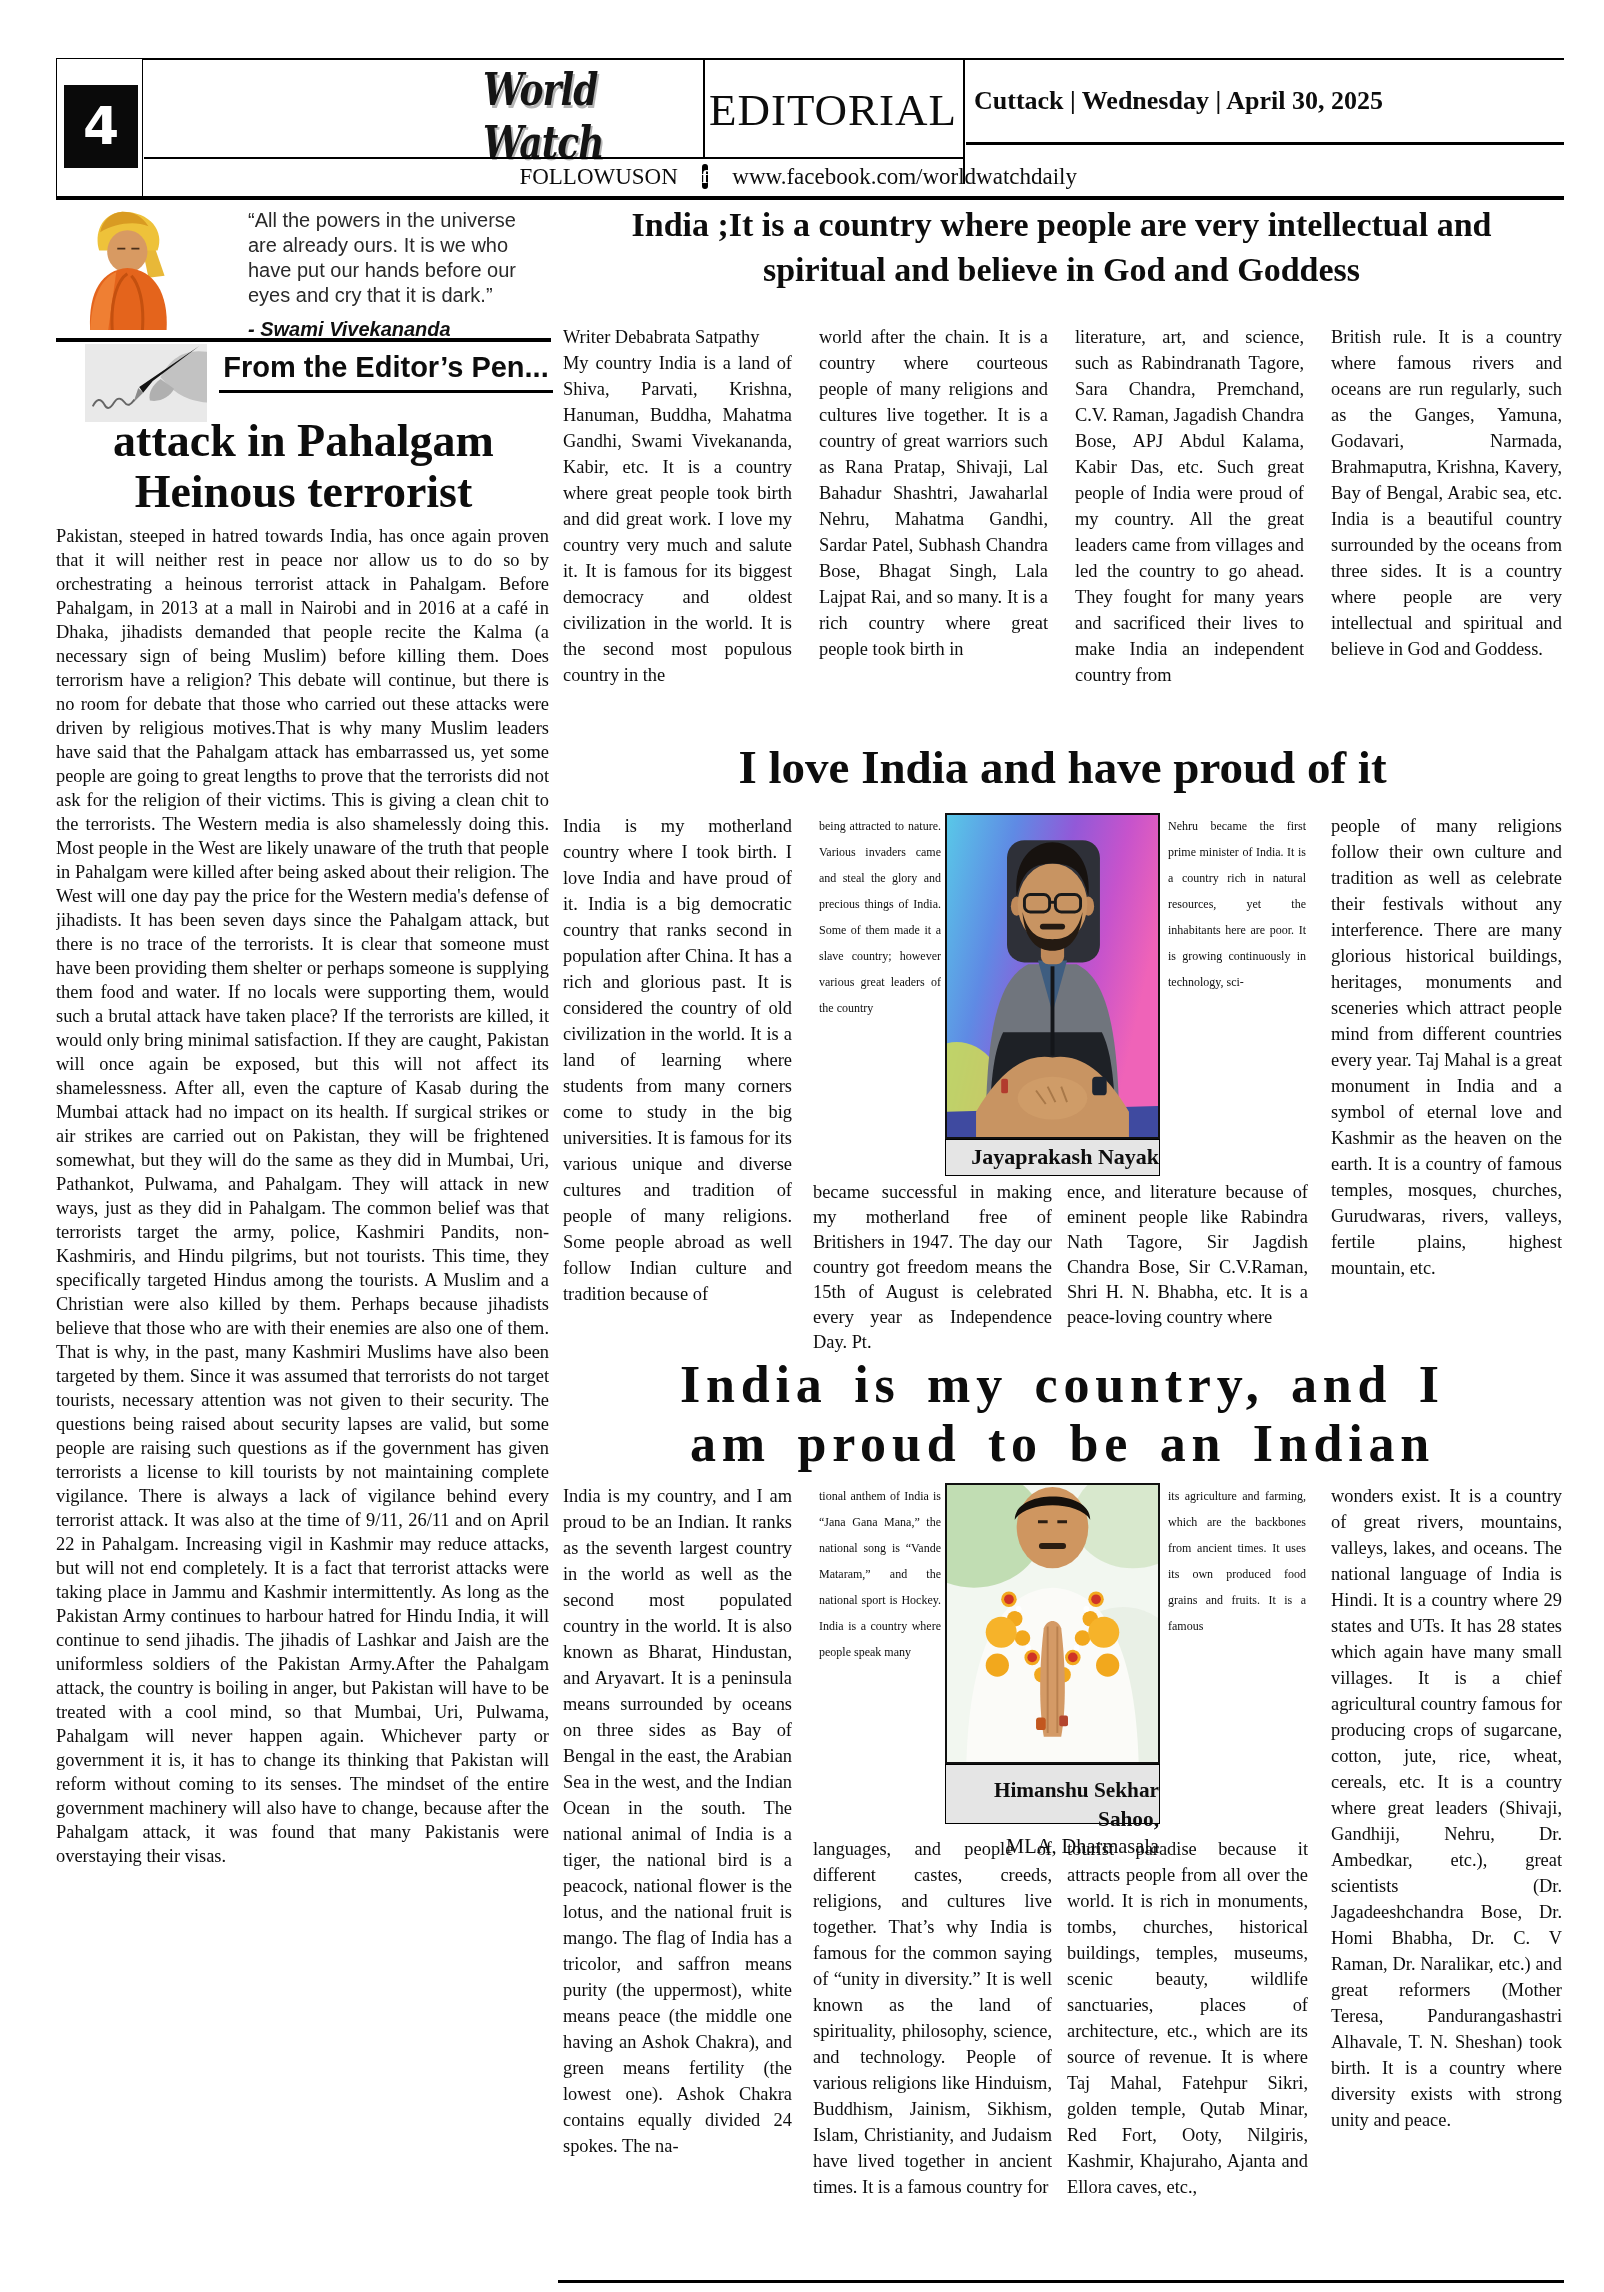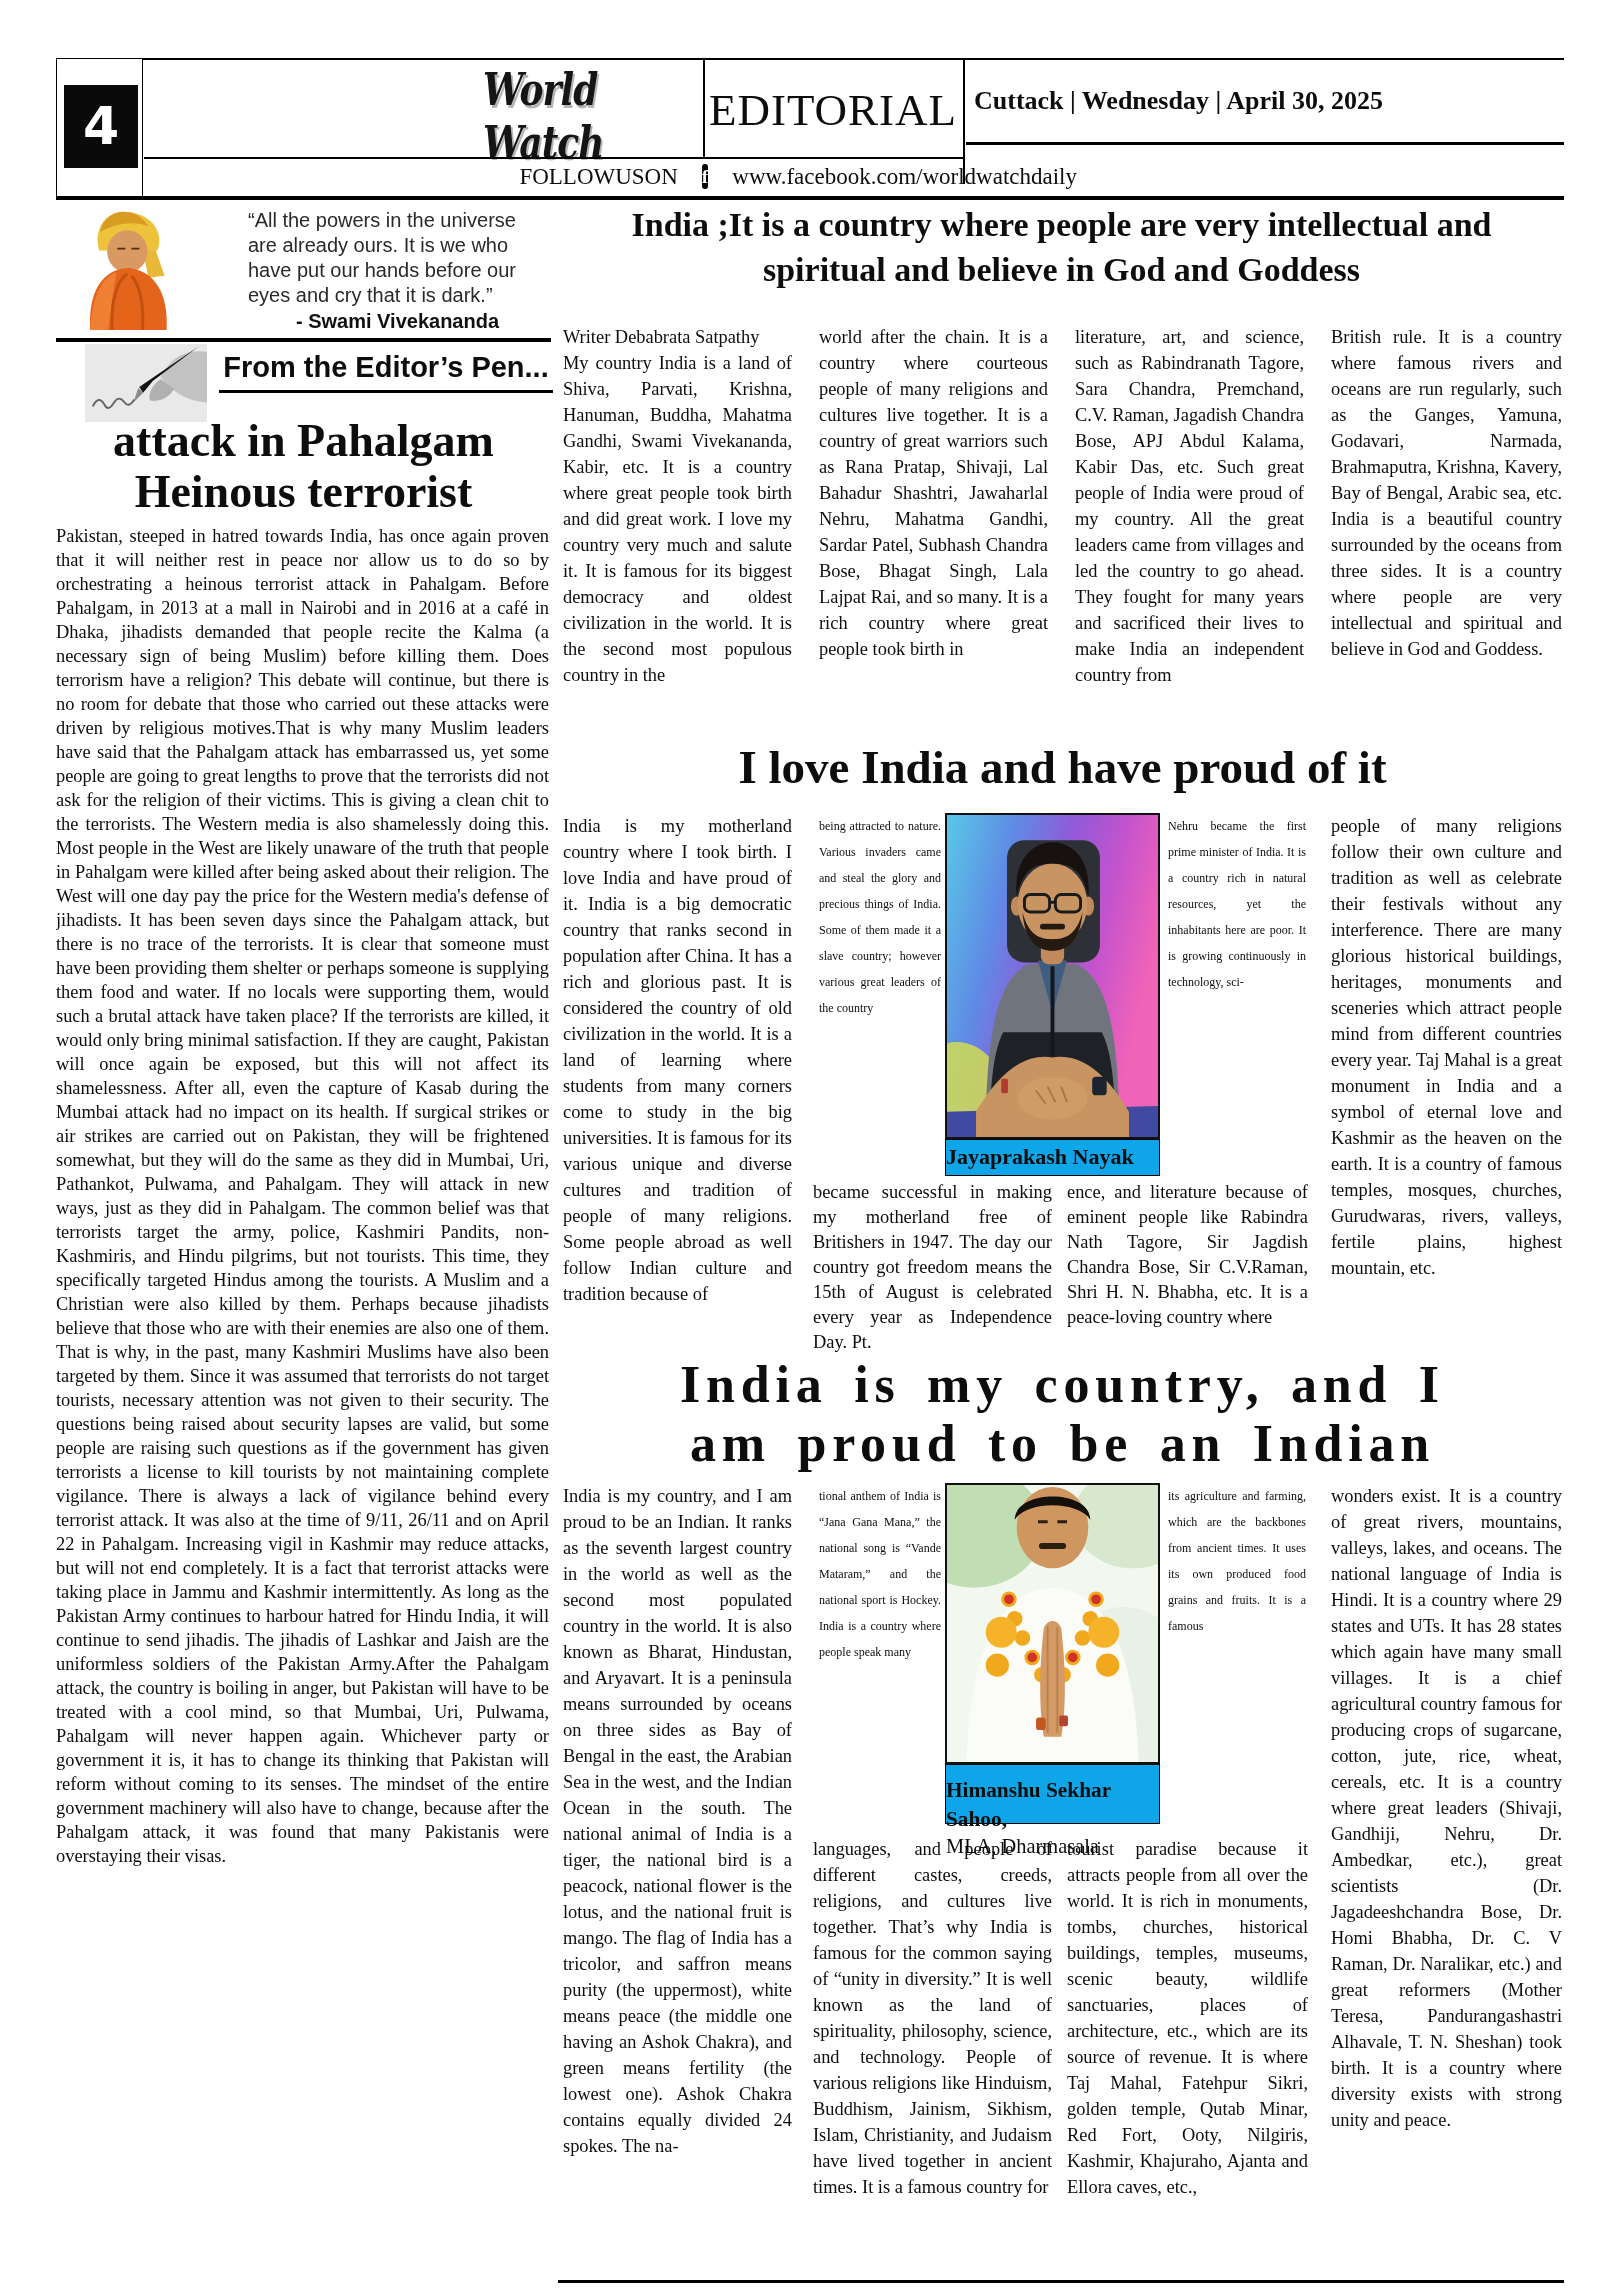--- a/index.html
+++ b/index.html
@@ -15,37 +15,37 @@
             color:#151515;text-shadow:1.9px 1.9px 0 rgba(90,90,90,.45);transform:scaleY(1.25);}
   .section-title{position:absolute;left:706px;top:60px;width:254px;height:99px;display:flex;align-items:center;justify-content:center;
             font-family:"Liberation Serif",serif;font-size:45px;letter-spacing:1px;color:#0d0d0d;}
   .dateline{position:absolute;left:974px;top:86px;width:588px;font-weight:bold;font-size:26px;white-space:nowrap;}
   .follow-row{position:absolute;left:524px;top:159px;width:553px;height:35px;display:flex;align-items:center;justify-content:flex-end;gap:24px;font-size:23px;}
   .fb-icon{display:inline-flex;width:25px;height:25px;background:#000;color:#fff;border-radius:2.9px;align-items:center;justify-content:center;
            font-weight:bold;font-size:19.4px;font-family:"Liberation Serif",serif;}
   
   .quote-box{position:absolute;left:56px;top:200px;width:495px;height:138px;border-bottom:4.9px solid #000;background:#fff;}
   .quote-text{position:absolute;left:192px;top:7.8px;width:299px;font-family:"Liberation Sans",sans-serif;font-size:20px;line-height:25px;color:#2a2a2a;}
-  .quote-attr{display:block;text-align:center;font-weight:bold;color:#111;margin-top:1px;}
+  .quote-attr{display:block;text-align:left;font-weight:bold;color:#111;margin-top:9px;font-style:italic;}
   .kicker{position:absolute;left:219px;top:351px;width:334px;font-family:"Liberation Sans",sans-serif;font-weight:bold;font-size:29px;
           text-align:center;border-bottom:3.9px solid #000;padding-bottom:5.8px;white-space:nowrap;}
   .ed-headline{position:absolute;left:56px;top:415px;width:495px;text-align:center;font-weight:bold;font-size:46px;line-height:51px;}
   .ed-body{position:absolute;left:56px;top:524px;width:493px;height:1756px;font-size:18.4px;line-height:24px;text-align:justify;overflow:hidden;}
   
   .a1-headline{position:absolute;left:559px;top:202px;width:1005px;text-align:center;font-weight:bold;font-size:34px;line-height:45px;}
   .block{display:block;}
   .ncol{position:absolute;font-size:18.4px;line-height:26px;text-align:justify;overflow:hidden;}
   .ncol-narrow{position:absolute;font-size:12px;line-height:26px;text-align:justify;overflow:hidden;}
   .byline-line{display:block;}
   .a2-headline{position:absolute;left:561px;top:728px;width:1003px;text-align:center;font-weight:bold;font-size:47px;line-height:62px;margin-top:8px;}
   .a3-headline{position:absolute;left:561px;top:1355px;width:1003px;text-align:center;font-weight:bold;font-size:52px;line-height:59px;
                letter-spacing:5.8px;word-spacing:7.8px;}
   .photo-frame{position:absolute;border:2.9px solid #111;box-sizing:border-box;background:#ddd;overflow:hidden;}
   .photo-frame svg{display:block;width:100%;height:100%;}
-  .caption{position:absolute;border:1.9px solid #000;background:#0ea5e9;box-sizing:border-box;text-align:left;}
+  .caption{position:absolute;border:1.9px solid #000;background:#e5e5e5;box-sizing:border-box;text-align:right;}
   .cap1{font-weight:bold;font-size:22px;line-height:33px;}
   .cap2-l1{display:block;font-weight:bold;font-size:21.3px;line-height:29px;}
   .cap2-l2{display:block;font-size:20.4px;line-height:25px;}
   .img-box{position:absolute;overflow:hidden;}
   .img-box svg{display:block;width:100%;height:100%;}
 </style>
 </head>
 <body>
 
 <div id="page">

